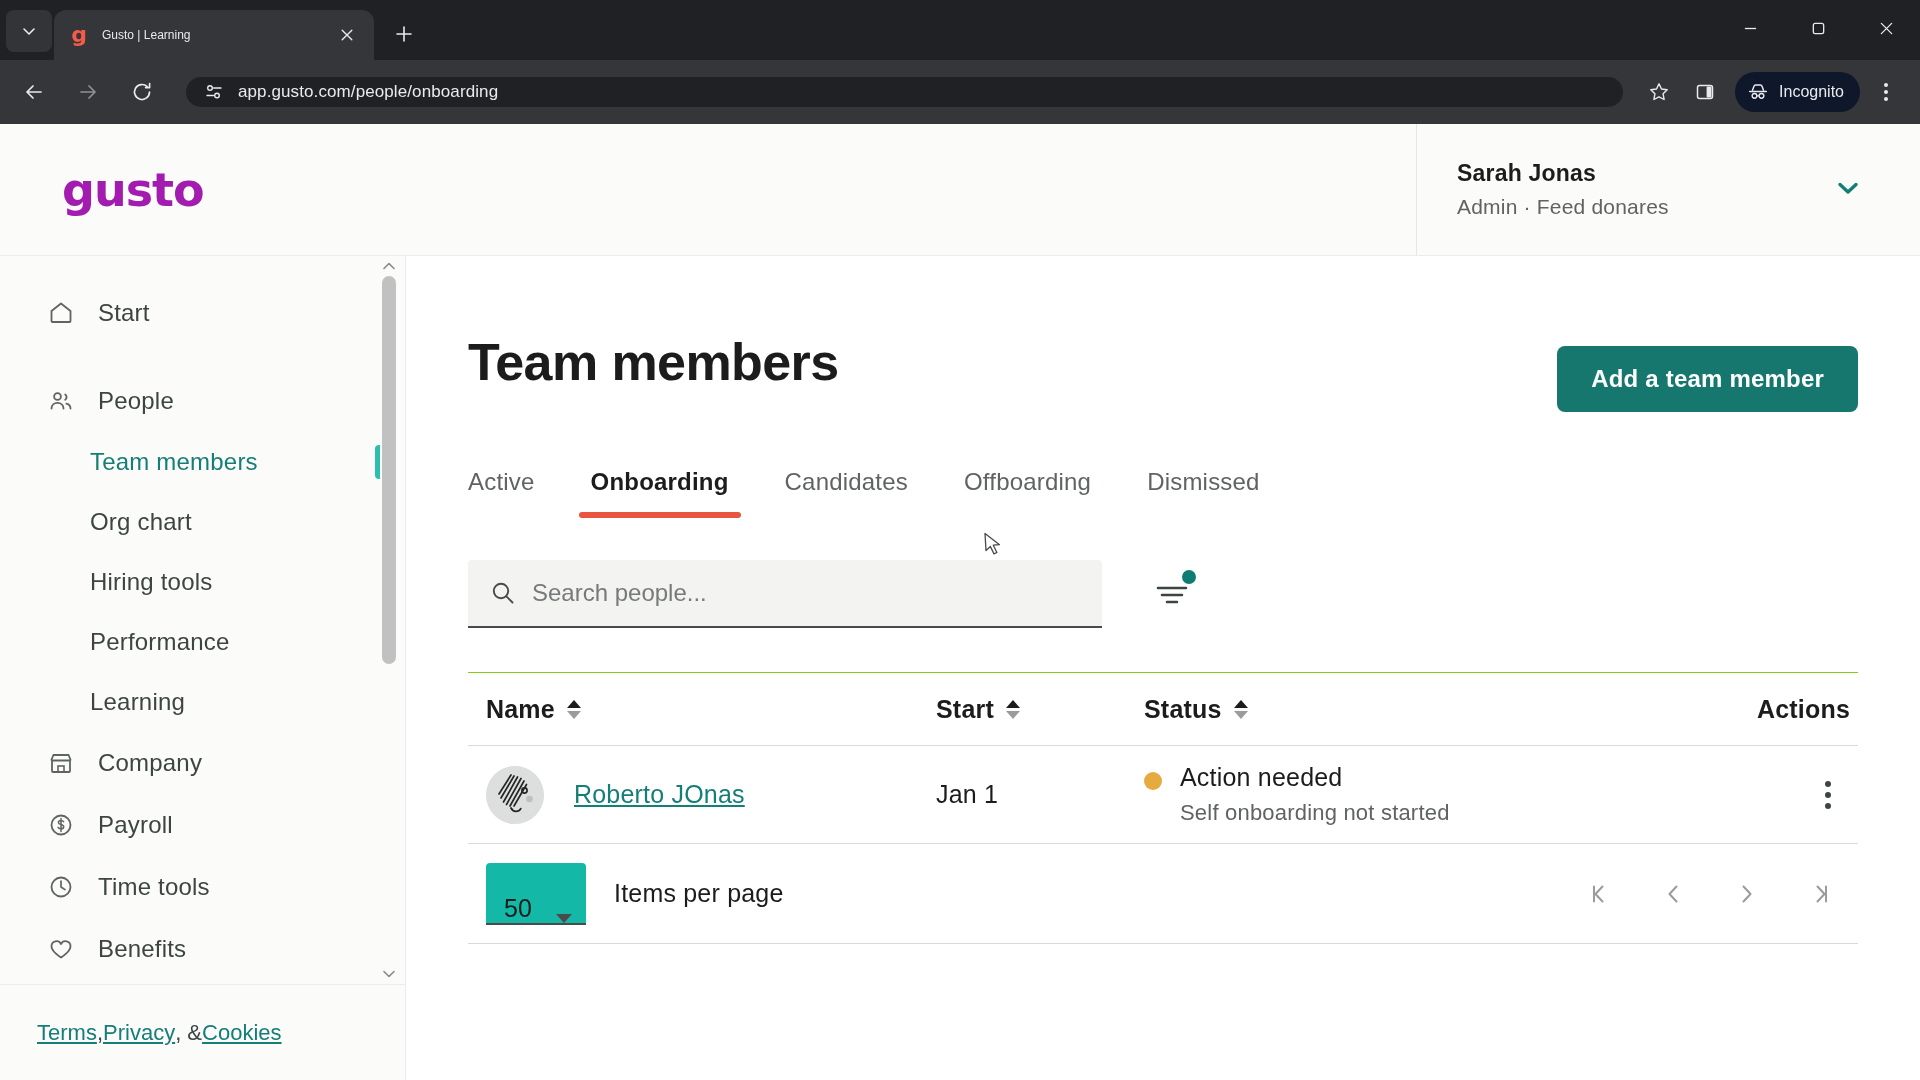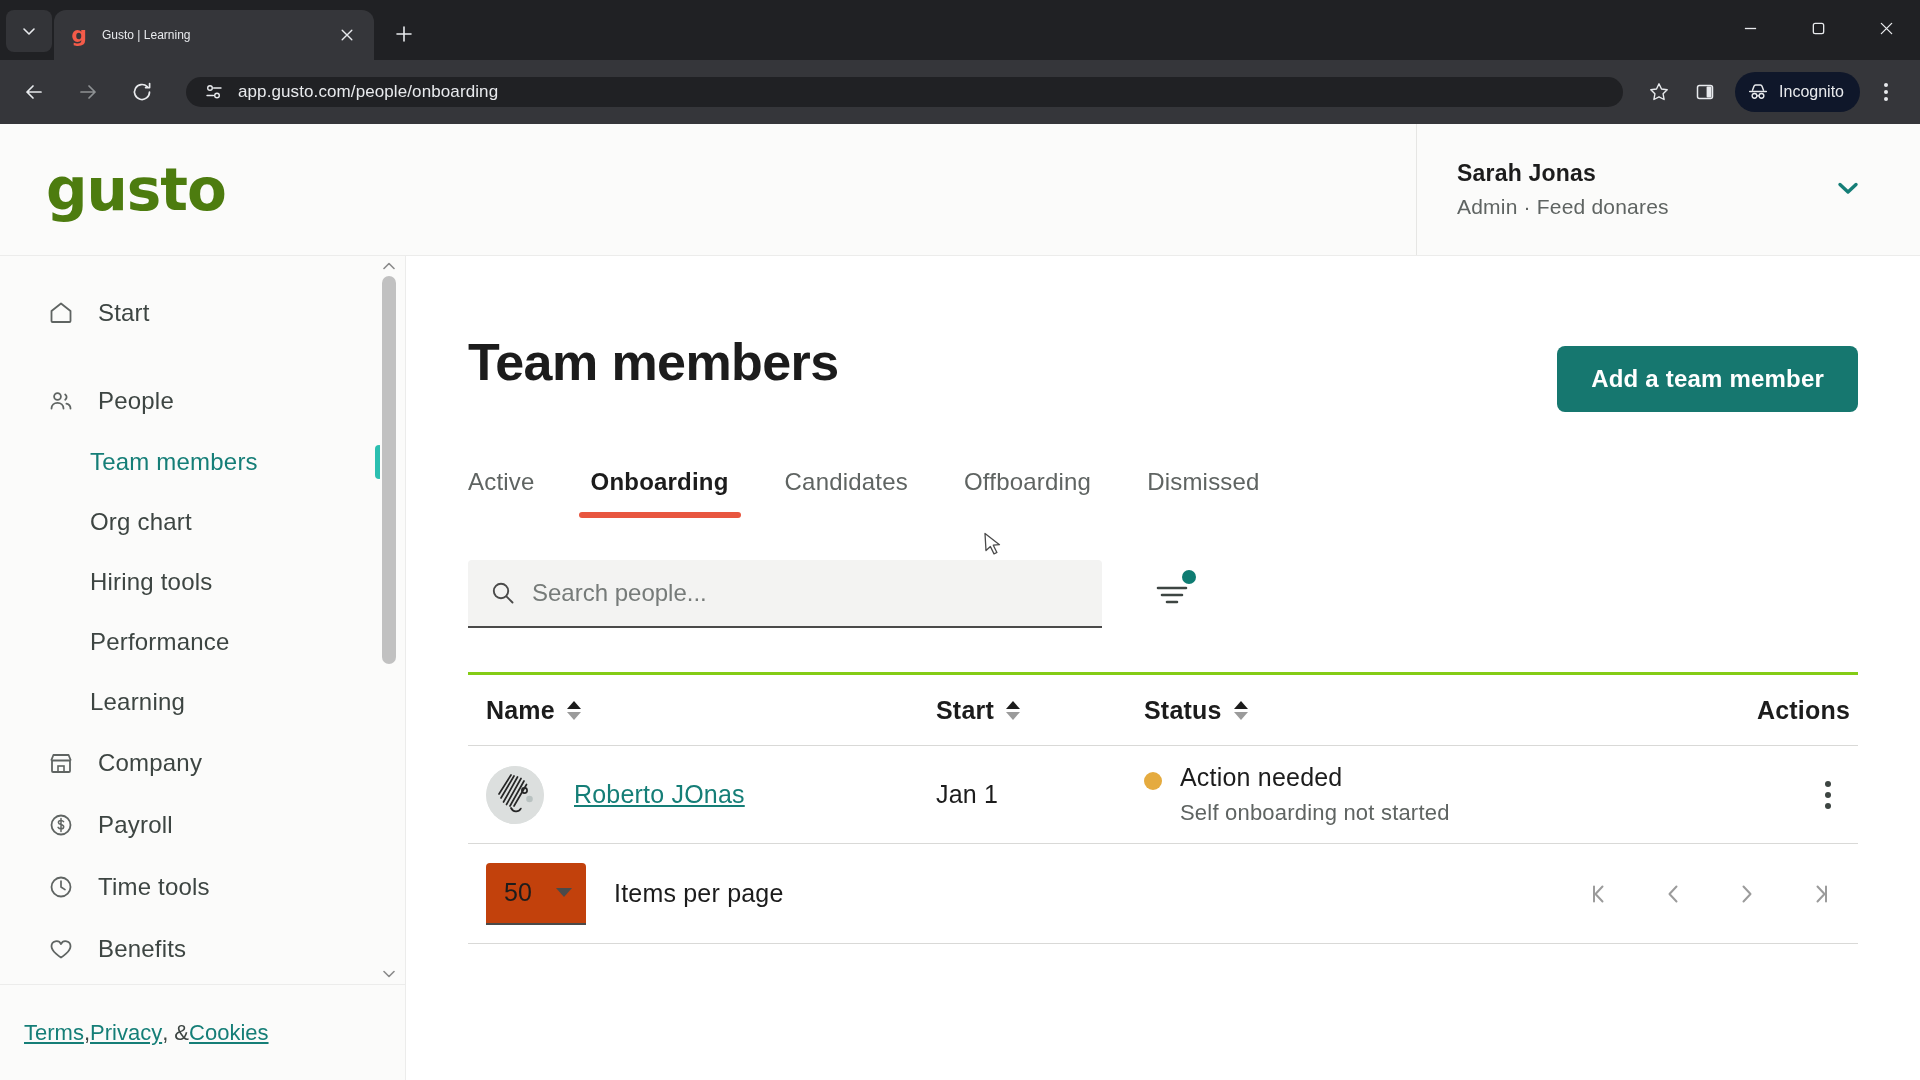--- a/index.html
+++ b/index.html
@@ -79,22 +79,22 @@
 
   
   .page { flex: 1; display: flex; flex-direction: column; background: #ffffff; overflow: hidden; }
 
   .app-header {
     height: 132px; flex: 0 0 132px; background: #fbfbfa;
     display: flex; align-items: center; border-bottom: 1px solid #ececeb;
     position: relative;
   }
   .logo {
-    color: #4d7c0f; font-size: 58px; font-weight: bold; letter-spacing: -1px;
-    margin-left: 46px; line-height: 1; font-family: "DejaVu Sans", sans-serif;
+    color: #a21caf; font-size: 46px; font-weight: bold; letter-spacing: -1px;
+    margin-left: 62px; line-height: 1; font-family: "DejaVu Sans", sans-serif;
   }
   .header-divider { position: absolute; right: 503px; top: 0; bottom: 0; width: 1px; background: #e6e6e4; }
   .user-block {
     position: absolute; right: 0; top: 0; bottom: 0; width: 503px;
     display: flex; align-items: center; padding-left: 40px;
   }
   .user-name { font-size: 23px; color: #1c1c1c; font-weight: 600; letter-spacing: .2px; }
   .user-role { font-size: 21px; color: #5f6462; margin-top: 8px; letter-spacing: .2px; }
   .user-caret { position: absolute; right: 58px; top: 50%; transform: translateY(-50%); }
   .user-caret svg { width: 28px; height: 28px; }
@@ -126,21 +126,21 @@
     position: absolute; right: 7px; top: 0; bottom: 0; width: 18px;
     background: #fbfbfa; display: flex; flex-direction: column; align-items: center;
   }
   .sb-arrow { height: 20px; display: flex; align-items: center; justify-content: center; width: 100%; }
   .sb-arrow svg { width: 12px; height: 8px; }
   .sb-thumb { width: 14px; background: #c1c1c1; border-radius: 7px; }
   .sb-spacer { flex: 1; }
 
   .sidebar-footer {
     flex: 0 0 96px; border-top: 1px solid #ececeb;
-    display: flex; align-items: center; padding-left: 24px;
+    display: flex; align-items: center; padding-left: 37px;
     font-size: 22px; color: #3d4542;
   }
   .sidebar-footer a { color: #157e77; text-decoration: underline; }
 
   
   .main { flex: 1; min-width: 0; overflow: hidden; padding: 0 62px 0 62px; background:#fff; }
   .main-inner { max-width: 1396px; }
 
   .title-row { display: flex; align-items: flex-start; justify-content: space-between; padding-top: 78px; }
   .page-title { font-size: 52px; color: #1c1c1c; font-weight: 600; letter-spacing: -0.6px; line-height: 1.1; }
@@ -174,21 +174,21 @@
     font-family: "Liberation Sans", sans-serif;
   }
   .search-box input::placeholder { color: #767b79; }
   .filter-btn { margin-left: 48px; position: relative; width: 44px; height: 44px; display:flex; align-items:center; justify-content:center;}
   .filter-btn svg { width: 34px; height: 28px; }
   .filter-dot { position: absolute; top: -2px; right: -2px; width: 14px; height: 14px; border-radius: 50%; background: #0e7c72; }
 
   .table { margin-top: 44px; }
   .thead {
     display: flex; align-items: center; height: 74px;
-    border-top: 3px solid #84cc16; border-bottom: 1px solid #d9d9d7;
+    border-top: 1px solid #84cc16; border-bottom: 1px solid #d9d9d7;
   }
   .th { font-size: 25px; color: #1c1c1c; font-weight: 600; display: flex; align-items: center; letter-spacing: .2px;}
   .th .sort { display: inline-flex; flex-direction: column; margin-left: 12px; gap: 3px; }
   .th .sort i { width: 0; height: 0; border-left: 7px solid transparent; border-right: 7px solid transparent; display:block;}
   .th .sort i.up { border-bottom: 8px solid #1c1c1c; }
   .th .sort i.down { border-top: 8px solid #9b9b9b; }
 
   .col-name { width: 468px; flex: 0 0 468px; padding-left: 18px; }
   .col-start { width: 200px; flex: 0 0 200px; }
   .col-status { flex: 1; margin-left: 8px; }
@@ -201,22 +201,22 @@
   .cell-start { font-size: 25px; color: #1c1c1c; letter-spacing:.2px;}
   .status-wrap { display: flex; align-items: flex-start; }
   .status-dot { width: 18px; height: 18px; border-radius: 50%; background: #e5ab3f; margin-top: 9px; margin-right: 18px; flex: 0 0 18px; }
   .status-main { font-size: 25px; color: #1c1c1c; letter-spacing:.2px; }
   .status-sub { font-size: 22px; color: #5f6462; margin-top: 8px; letter-spacing:.2px;}
   .kebab { display:flex; flex-direction: column; align-items:center; gap: 5px; width: 44px; height: 44px; justify-content:center; cursor:pointer;}
   .kebab i { width: 6px; height: 6px; border-radius: 50%; background: #3d4542; display:block; }
 
   .tfoot { display: flex; align-items: center; height: 100px; border-bottom: 1px solid #d9d9d7; }
   .per-page-select {
-    width: 100px; height: 62px; background: #c2410c; border-bottom: 2px solid #4a4a4a;
-    border-radius: 4px 4px 0 0; display: flex; align-items: center; justify-content: space-between;
+    width: 100px; height: 62px; background: #14b8a6; border-bottom: 2px solid #4a4a4a;
+    border-radius: 4px 4px 0 0; display: flex; align-items: flex-end; justify-content: space-between;
     padding: 0 14px 0 18px; margin-left: 18px; cursor: pointer;
   }
   .per-page-select .val { font-size: 25px; color: #1c1c1c; }
   .per-page-select .car { width:0;height:0;border-left:8px solid transparent;border-right:8px solid transparent;border-top:9px solid #4a4a4a; }
   .per-page-label { font-size: 25px; color: #1c1c1c; margin-left: 28px; letter-spacing:.2px;}
   .pager { margin-left: auto; display: flex; align-items: center; }
   .pager-btn { width: 74px; height: 56px; display:flex; align-items:center; justify-content:center; cursor:pointer;}
   .pager-btn svg { width: 26px; height: 26px; }
 
   .cursor { position: absolute; left: 983px; top: 532px; width: 22px; height: 26px; pointer-events: none; }

